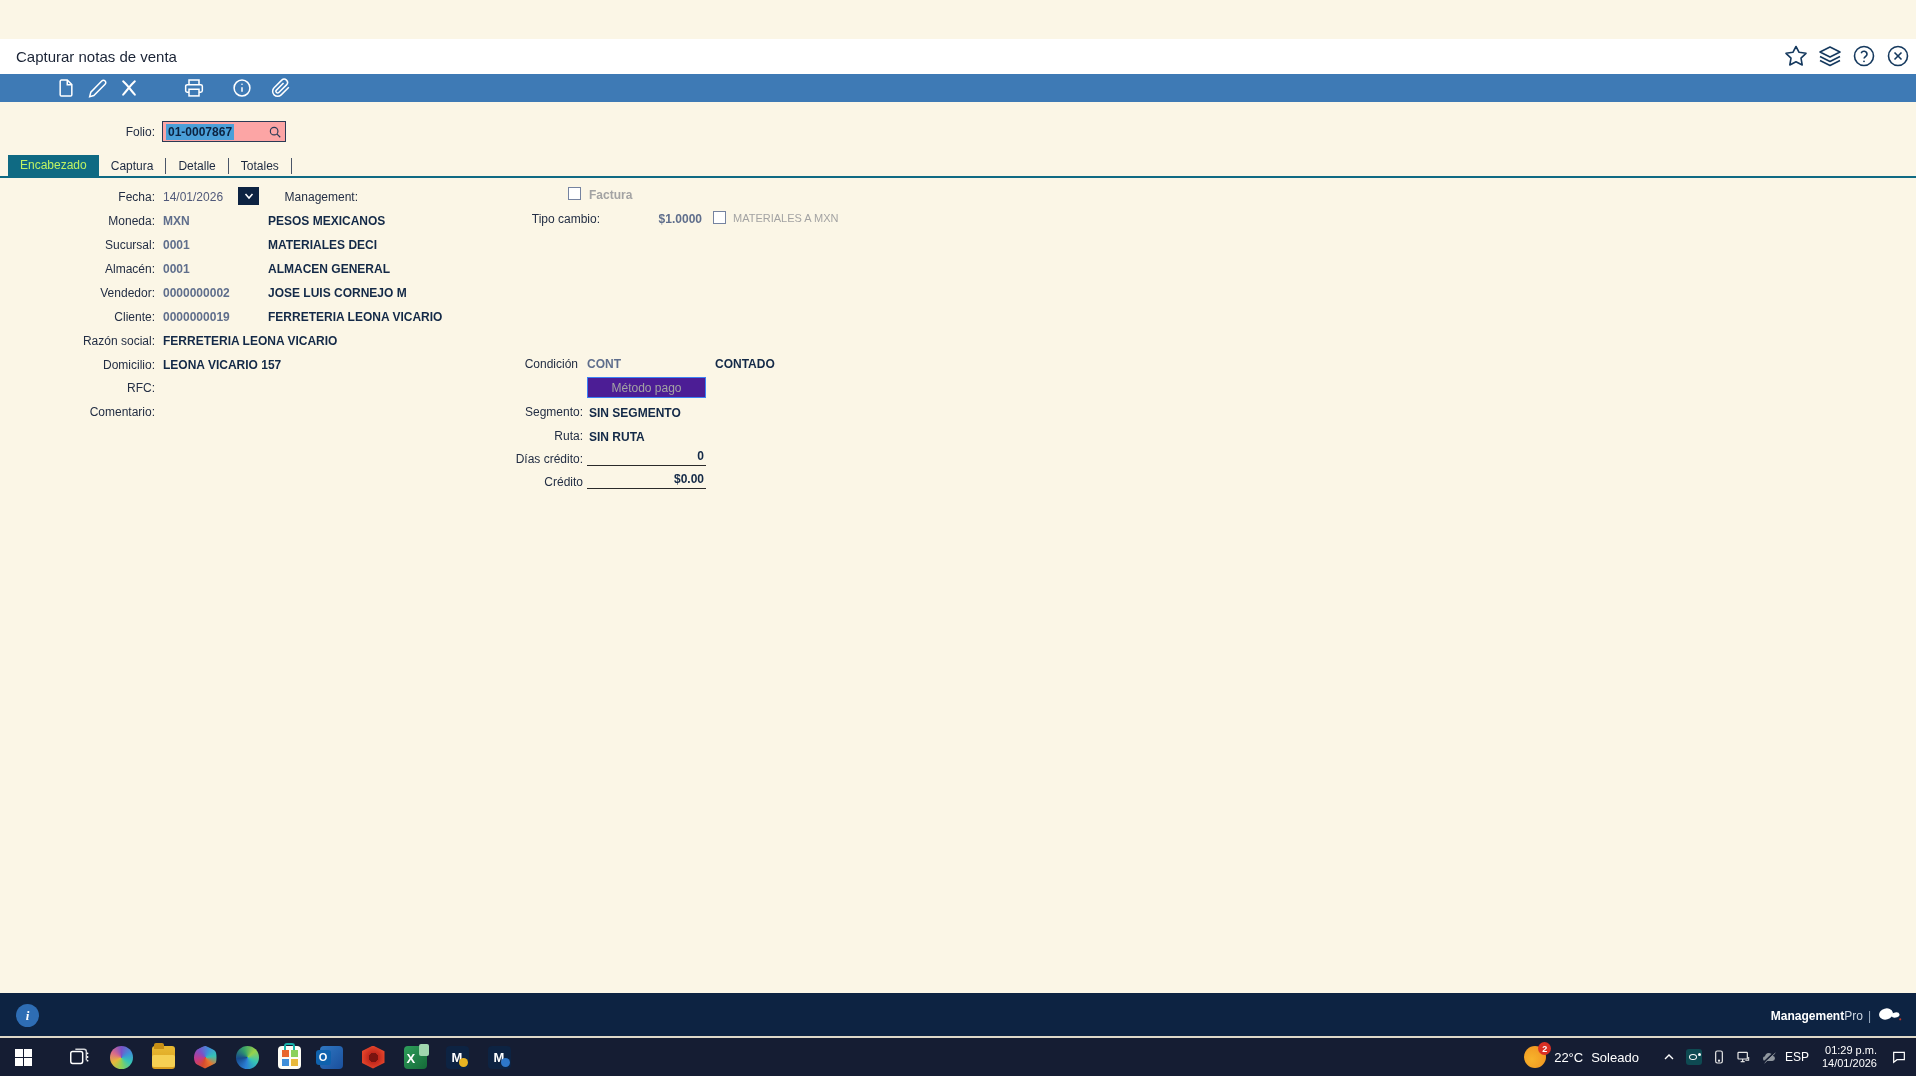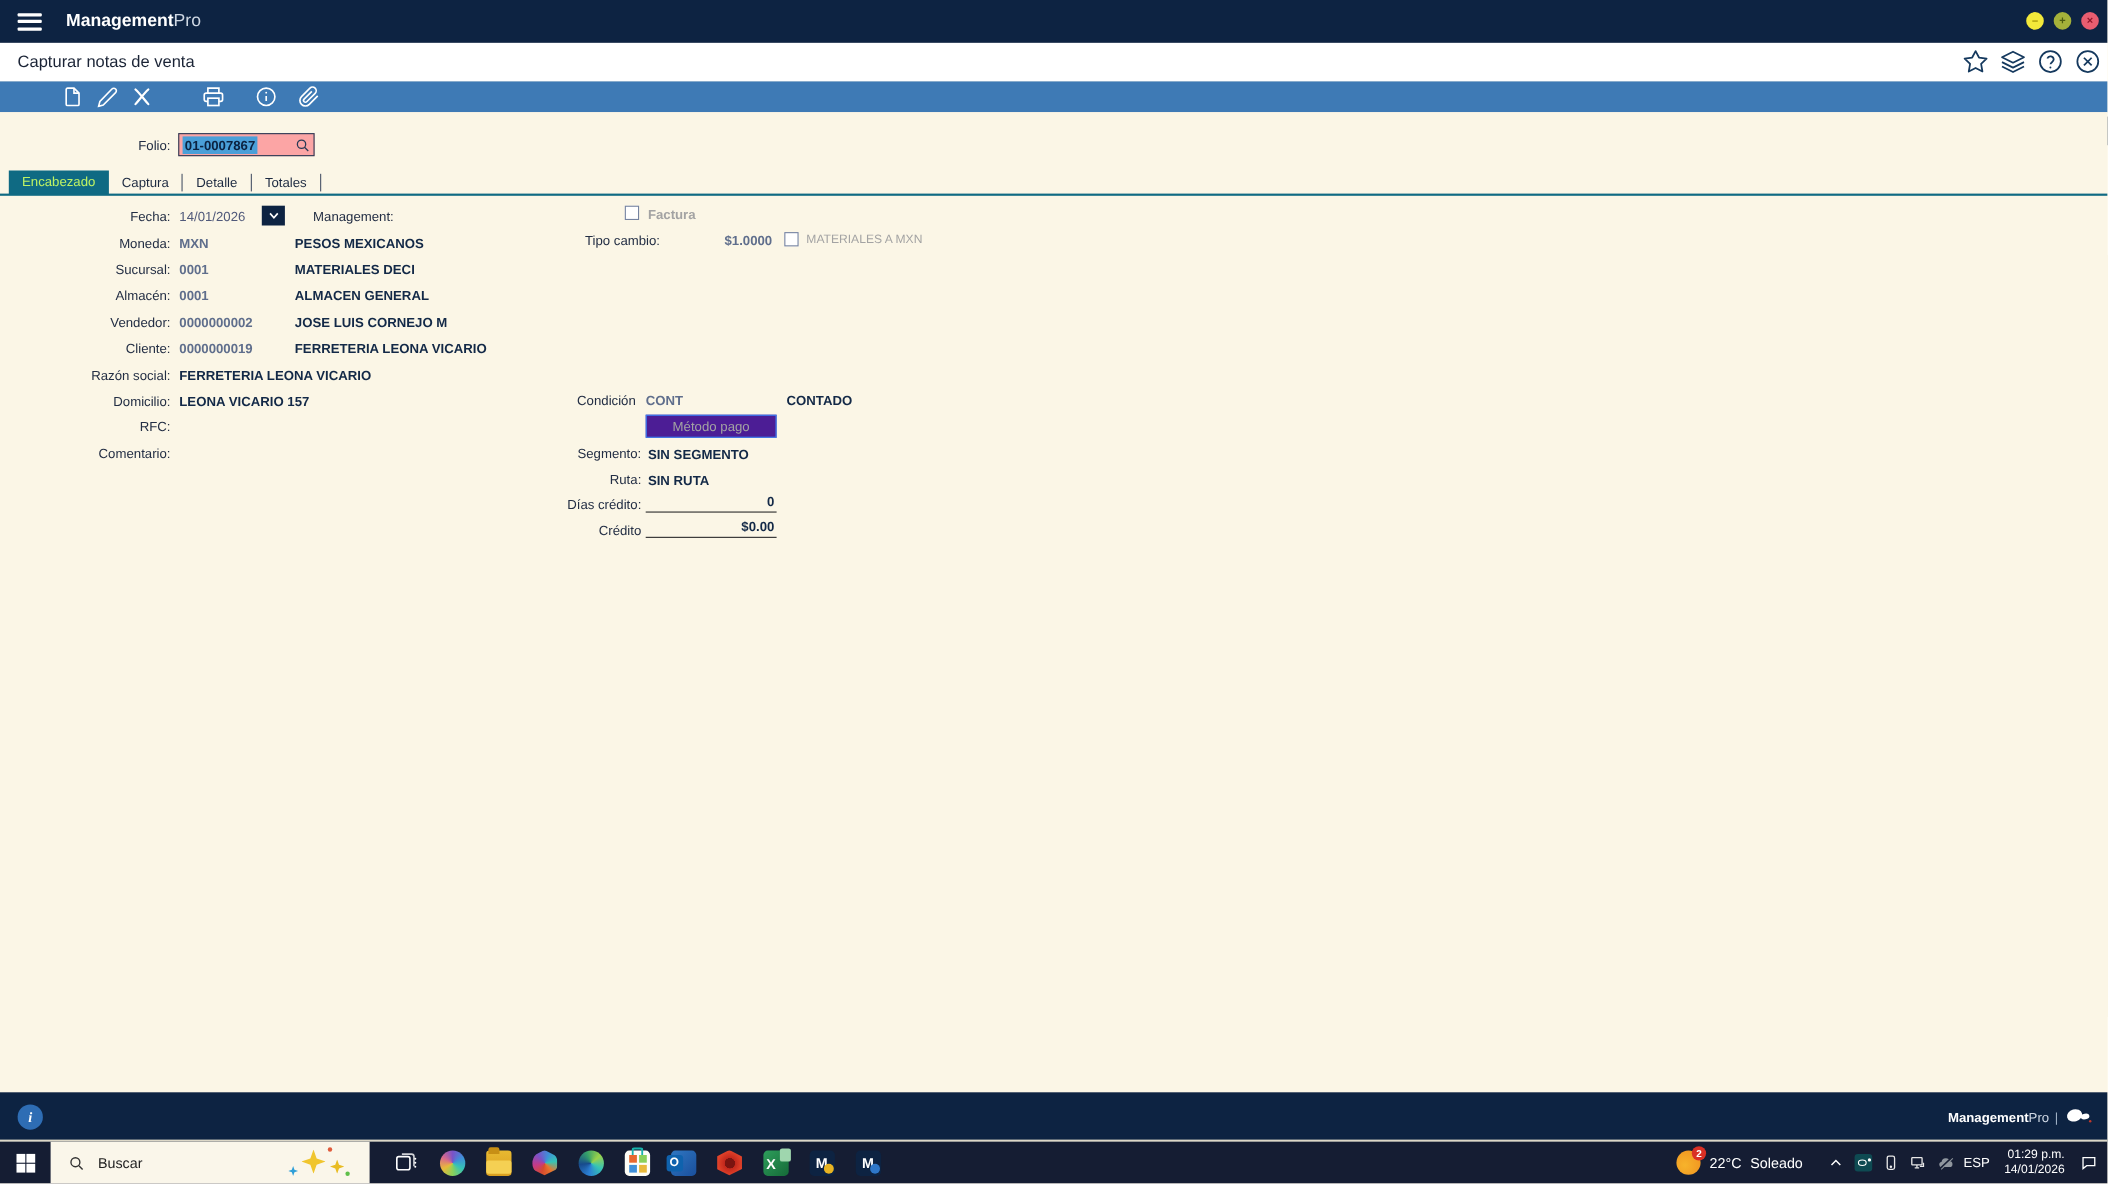--- a/index.html
+++ b/index.html
@@ -88,35 +88,20 @@
   .trayicon svg{width:16px;height:16px;}
   .weather{display:flex;align-items:center;gap:8px;margin-right:14px;cursor:pointer;}
   .sun{position:relative;width:22px;height:22px;border-radius:50%;background:radial-gradient(circle at 35% 60%,#f7b32b,#ef8f1f);}
   .sun .badge{position:absolute;right:-5px;top:-4px;width:13px;height:13px;border-radius:50%;background:#d93025;color:#fff;font-size:9px;font-weight:bold;display:flex;align-items:center;justify-content:center;}
 </style>
 </head>
 <body>
 
 <div class="screen">
 
-  <div class="titlebar">
-    <div class="hamburger">
-        <div></div>
-        <div></div>
-        <div></div>
-      </div>
-    <div class="brand">
-      <span class="b">Management</span><span class="l">Pro</span>
-    </div>
-    <div class="windots">
-      <div class="windot wd-min">–</div>
-      <div class="windot wd-max">+</div>
-      <div class="windot wd-close">×</div>
-    </div>
-  </div>
 
   <div class="header">
     <div class="page-title">Capturar notas de venta</div>
     <div class="header-icons">
       <div class="hicon">
         <svg viewBox="0 0 24 24" fill="none" stroke="currentColor" stroke-width="1.6" stroke-linejoin="round">
             <polygon points="12 2.5 15.1 8.3 22 9.3 17 14.1 18.2 21 12 17.8 5.8 21 7 14.1 2 9.3 8.9 8.3"></polygon>
           </svg>
       </div>
       <div class="hicon">
@@ -284,34 +269,20 @@
 
   <div class="taskbar">
     <div class="start">
       <div class="winlogo">
           <div></div>
           <div></div>
           <div></div>
           <div></div>
         </div>
     </div>
-    <div class="searchbox">
-      <span class="mag">
-        <svg viewBox="0 0 24 24" fill="none" stroke="currentColor" stroke-width="2">
-            <circle cx="10.5" cy="10.5" r="6.5"></circle>
-            <line x1="15.5" y1="15.5" x2="21" y2="21"></line>
-          </svg>
-      </span>
-      <span class="stext">Buscar</span>
-      <span class="spark" style="left:228px;top:7px;width:22px;height:22px;background:#f0c52e"></span>
-      <span class="spark" style="left:254px;top:16px;width:13px;height:13px;background:#e9bc22"></span>
-      <span class="spark" style="left:216px;top:22px;width:9px;height:9px;background:#2f9fd8"></span>
-      <span class="dotp" style="left:252px;top:5px;width:4px;height:4px;background:#e05b3c"></span>
-      <span class="dotp" style="left:268px;top:27px;width:4px;height:4px;background:#5fbf4a"></span>
-    </div>
 
     <div class="tbicon" style="margin-left:12px">
       <svg width="22" height="22" viewBox="0 0 24 24" fill="none" stroke="#fff" stroke-width="1.6">
           <rect x="3" y="6" width="13" height="13" rx="2"></rect>
           <path d="M8 3.5h9.5A2.5 2.5 0 0 1 20 6v9.5" opacity="0.8"></path>
           <circle cx="21.3" cy="8" r="1" fill="#fff" stroke="none"></circle>
           <circle cx="21.3" cy="12" r="1" fill="#fff" stroke="none"></circle>
           <circle cx="21.3" cy="16" r="1" fill="#fff" stroke="none"></circle>
         </svg>
     </div>

